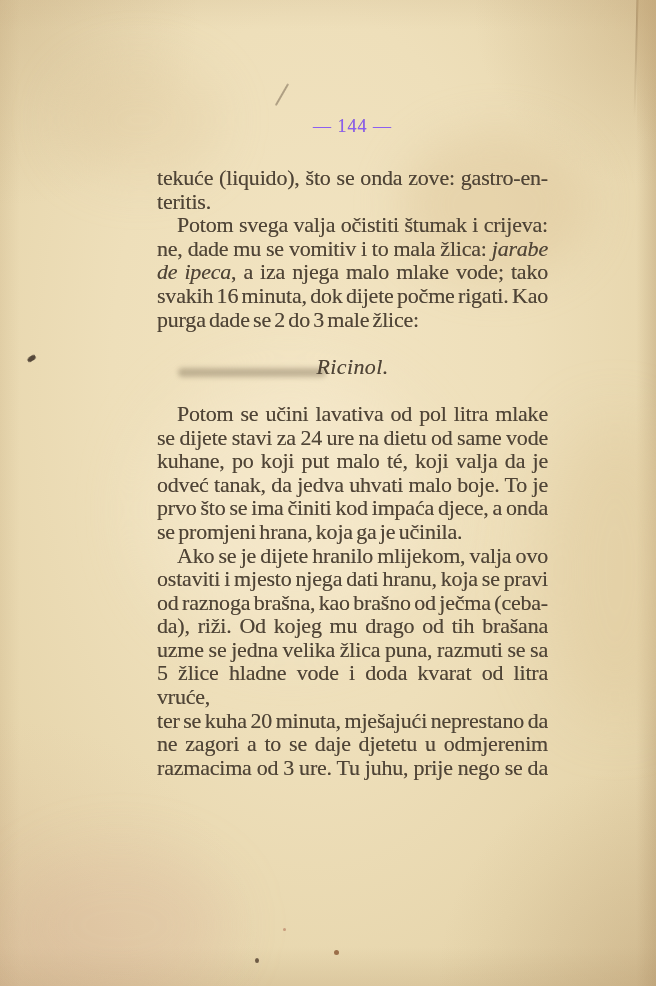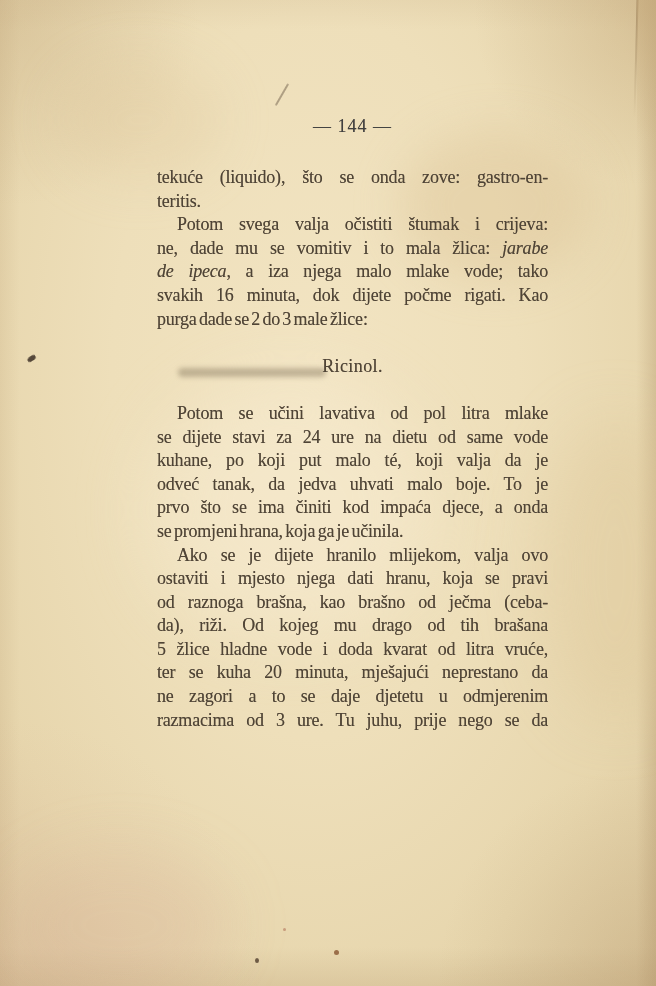--- a/index.html
+++ b/index.html
@@ -63,42 +63,43 @@
   .dot-a { left: 255px; top: 958px; width: 4px; height: 5px; background: #6d5a45; border-radius: 50%; }
   .dot-b { left: 334px; top: 950px; width: 5px; height: 5px; background: #9b6f4a; border-radius: 50%; filter: blur(0.4px); }
   .dot-c { left: 283px; top: 928px; width: 3px; height: 3px; background: rgba(168,96,74,0.5); border-radius: 50%; }
   
   .page-number {
     position: absolute;
     left: 157px; top: 116px; width: 391px;
     text-align: center;
     font-size: 18px;
     letter-spacing: 1px;
-    color: #404040;
+    color: #8b5cf6;
     text-shadow: 0 0 0.6px rgba(88,76,61,0.5);
   }
   .text-column {
     position: absolute;
     left: 157px; top: 166px; width: 391px;
-    font-size: 18px;
+    font-size: 22px;
     line-height: 23.6px;
     color: #4f4436;
     letter-spacing: -0.2px;
     word-spacing: -2px;
     text-shadow: 0 0 0.6px rgba(79,68,54,0.55);
   }
   .para { margin: 0; }
   .line { text-align: justify; text-align-last: justify; }
   .line.endline { text-align-last: left; }
   .line.indent { text-indent: 20px; }
   .heading {
     text-align: center;
     margin: 23.6px 0;
     letter-spacing: 0.4px;
     word-spacing: 0;
+    font-style: italic;
   }
   i { }
 </style>
 </head>
 <body>
 
 <div class="paper"></div>
 <div class="stain s4"></div>
 <div class="stain s1"></div>
 <div class="stain s2"></div>
@@ -134,18 +135,19 @@
       <div class="line">kuhane, po koji put malo té, koji valja da je</div>
       <div class="line">odveć tanak, da jedva uhvati malo boje. To je</div>
       <div class="line">prvo što se ima činiti kod impaća djece, a onda</div>
       <div class="line endline">se promjeni hrana, koja ga je učinila.</div>
     </div>
     <div class="para">
       <div class="line indent">Ako se je dijete hranilo mlijekom, valja ovo</div>
       <div class="line">ostaviti i mjesto njega dati hranu, koja se pravi</div>
       <div class="line">od raznoga brašna, kao brašno od ječma (ceba-</div>
       <div class="line">da), riži. Od kojeg mu drago od tih brašana</div>
+      <div class="line">uzme se jedna velika žlica puna, razmuti se sa</div>
       <div class="line">5 žlice hladne vode i doda kvarat od litra vruće,</div>
       <div class="line">ter se kuha 20 minuta, mješajući neprestano da</div>
       <div class="line">ne zagori a to se daje djetetu u odmjerenim</div>
       <div class="line">razmacima od 3 ure.  Tu juhu, prije nego se da</div>
     </div>
   </div>
 
 </body></html>

